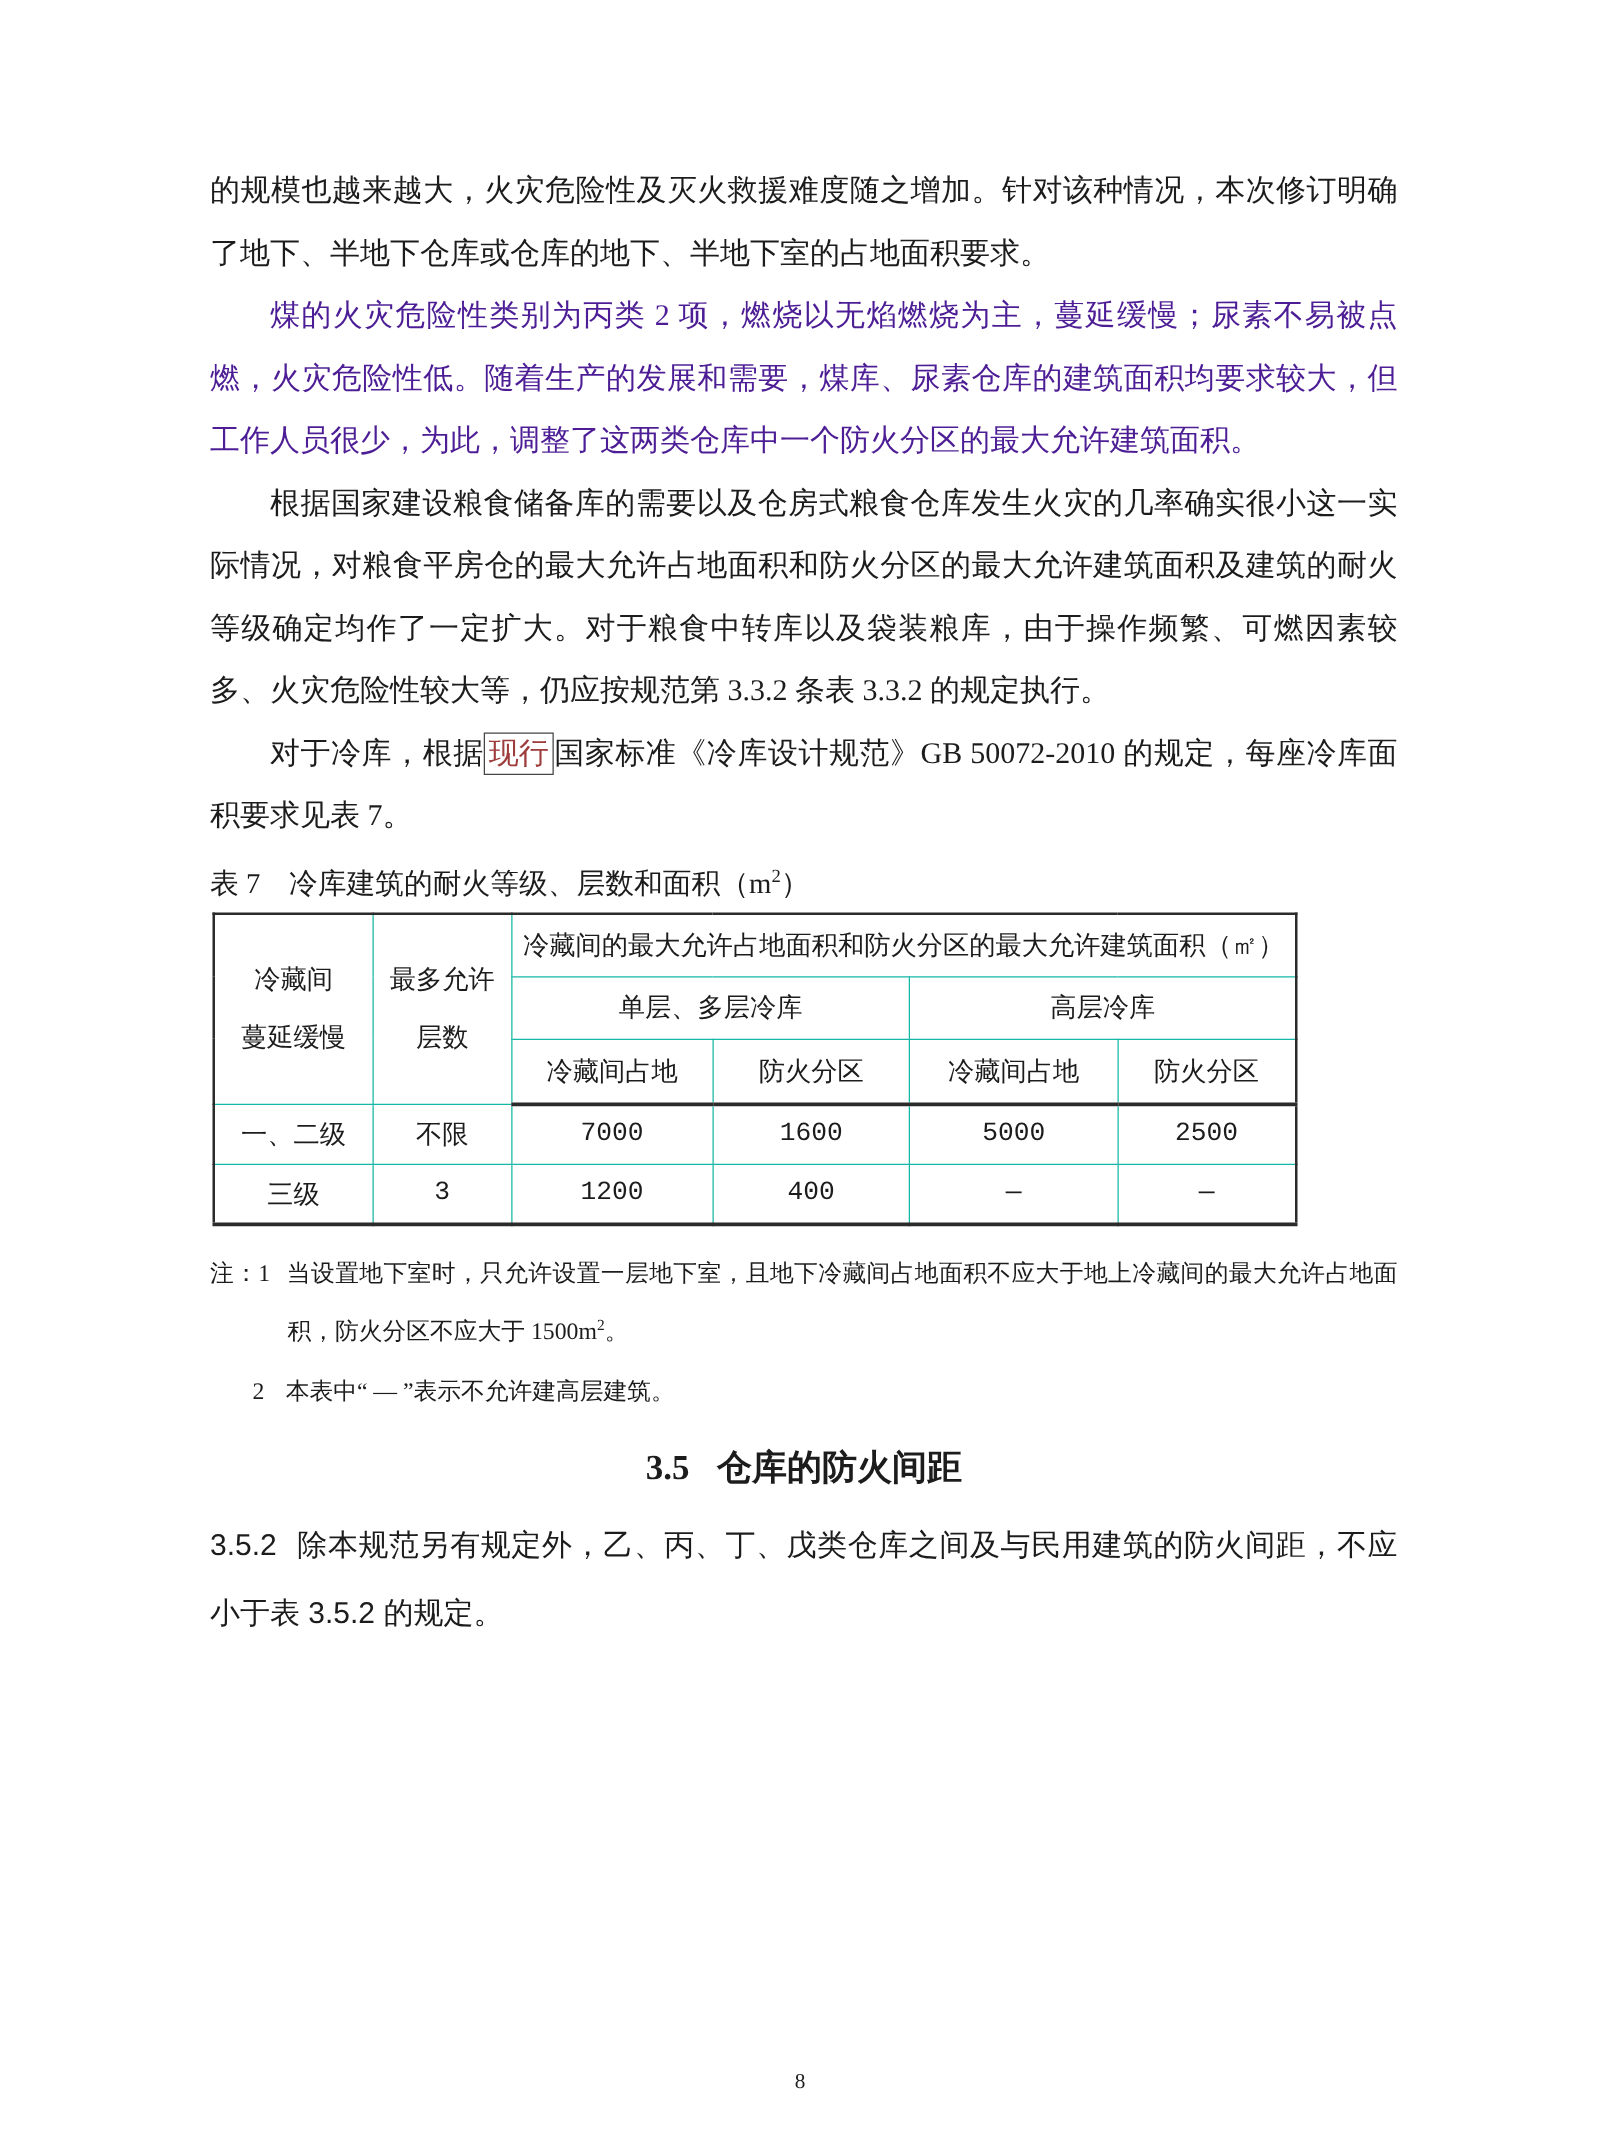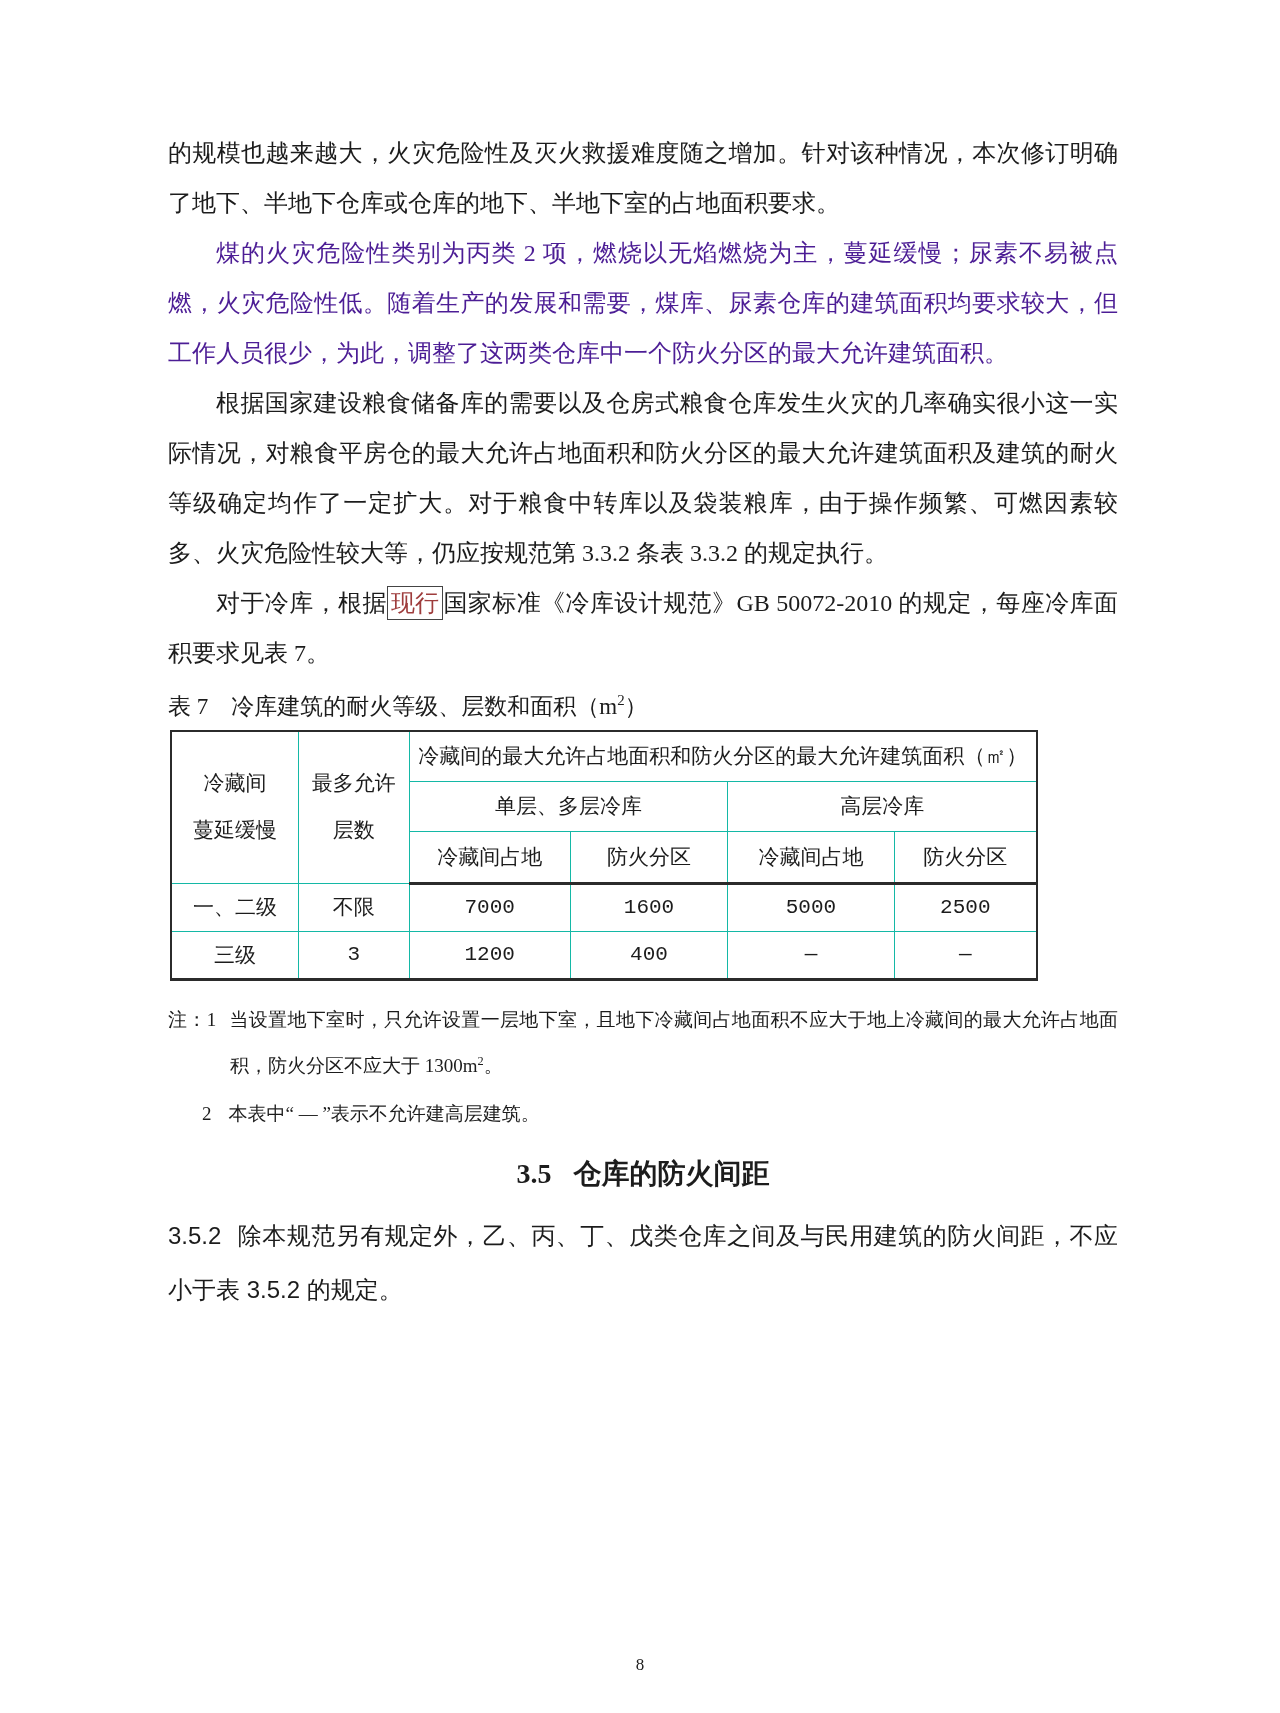--- a/index.html
+++ b/index.html
@@ -132,21 +132,21 @@
           <td>3</td>
           <td>1200</td>
           <td>400</td>
           <td>—</td>
           <td>—</td>
         </tr>
       </tbody>
     </table>
 
     <div class="notes">
-      <div class="note"><span class="note-label">注：1</span><span>当设置地下室时，只允许设置一层地下室，且地下冷藏间占地面积不应大于地上冷藏间的最大允许占地面积，防火分区不应大于 1300m</span><sup>2</sup><span>。</span></div>
+      <div class="note"><span class="note-label">注：1</span><span>当设置地下室时，只允许设置一层地下室，且地下冷藏间占地面积不应大于地上冷藏间的最大允许占地面积，防火分区不应大于 1500m</span><sup>2</sup><span>。</span></div>
       <div class="note note2"><span class="note-num">2</span><span>本表中“ — ”表示不允许建高层建筑。</span></div>
     </div>
 
 
     <div class="sec-heading"><span class="num">3.5</span><span>仓库的防火间距</span></div>
 
     <p class="clause"><span class="clause-num">3.5.2</span><span>除本规范另有规定外，乙、丙、丁、戊类仓库之间及与民用建筑的防火间距，不应小于表 3.5.2 的规定。</span></p>
 
   </div>
 

